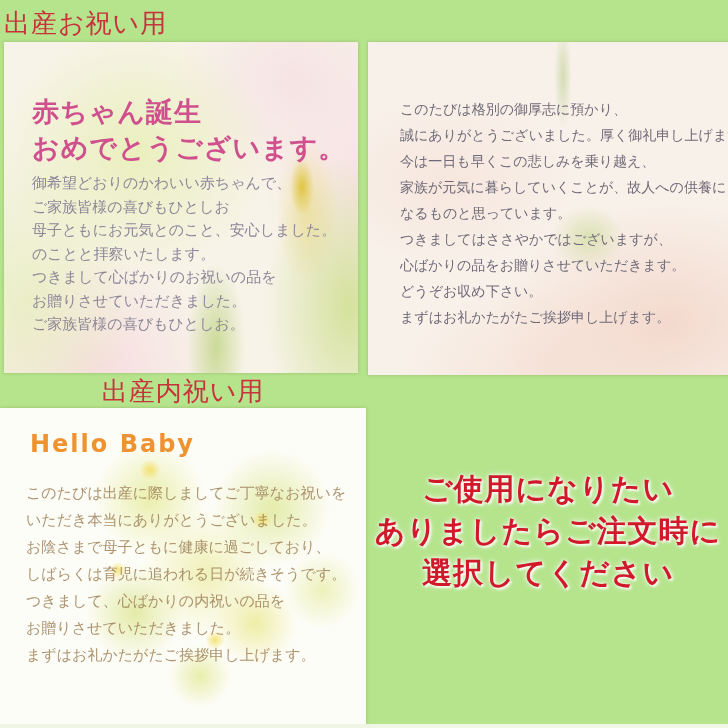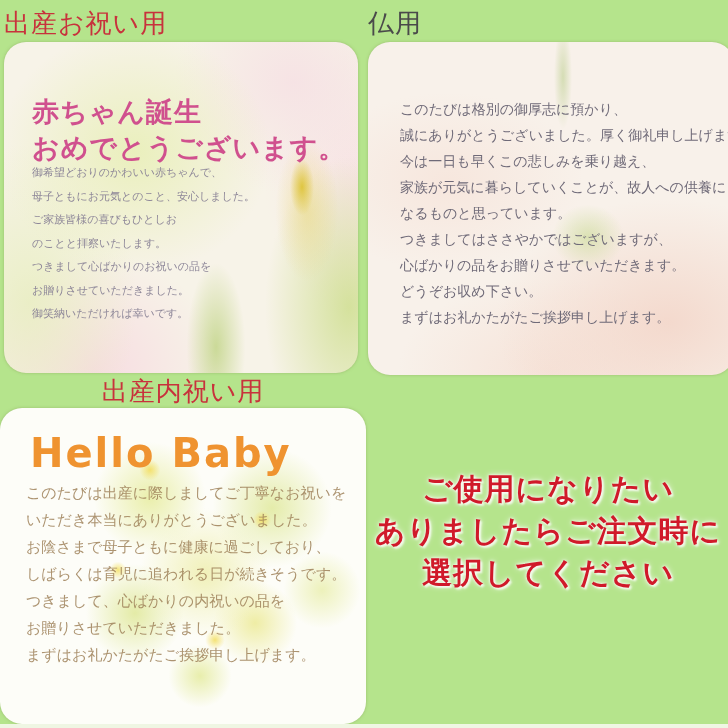--- a/index.html
+++ b/index.html
@@ -14,21 +14,21 @@
     position:absolute;top:6px;height:34px;line-height:34px;
     font-size:26px;letter-spacing:1px;
   }
   .top-label.left{left:4px;width:354px;color:#c8323c;}
   .top-label.right{left:368px;width:360px;color:#4a4a4a;}
   .mid-label{
     position:absolute;top:376px;left:0;width:366px;height:30px;line-height:30px;
     text-align:center;font-size:26px;letter-spacing:1px;color:#c8323c;
   }
   
-  .card{position:absolute;box-shadow:0 0 3px rgba(130,155,85,.55);border-radius:22px;}
+  .card{position:absolute;box-shadow:0 0 3px rgba(130,155,85,.55);}
   
   .card1{
     left:4px;top:42px;width:354px;height:331px;
     background-color:#f7f3e8;
     background-image:
       radial-gradient(ellipse 16px 38px at 298px 145px, rgba(222,196,58,.95), rgba(222,196,58,0) 75%),
       radial-gradient(ellipse 42px 95px at 303px 168px, rgba(233,216,120,.55), rgba(233,216,120,0) 75%),
       radial-gradient(ellipse 190px 170px at 130px 110px, rgba(233,239,186,.95), rgba(233,239,186,0) 72%),
       radial-gradient(ellipse 150px 220px at 25px 260px, rgba(231,238,190,.8), rgba(231,238,190,0) 72%),
       radial-gradient(ellipse 120px 215px at 345px 265px, rgba(204,221,138,.8), rgba(204,221,138,0) 70%),
@@ -36,22 +36,22 @@
       radial-gradient(ellipse 160px 150px at 290px 40px, rgba(246,224,228,.85), rgba(246,224,228,0) 75%),
       radial-gradient(ellipse 170px 160px at 90px 330px, rgba(247,216,224,.85), rgba(247,216,224,0) 75%),
       radial-gradient(ellipse 130px 185px at 358px 140px, rgba(248,222,228,.75), rgba(248,222,228,0) 75%);
   }
   .c1-title{
     position:absolute;left:28px;top:52px;
     font-family:"DejaVu Serif",serif;font-weight:bold;
     font-size:27px;line-height:36px;color:#d0508e;letter-spacing:1px;
   }
   .c1-body{
-    position:absolute;left:28px;top:119px;
-    font-size:11px;line-height:23.5px;color:#8d8698;white-space:nowrap;
+    position:absolute;left:28px;top:130px;
+    font-size:15px;line-height:23.5px;color:#8d8698;white-space:nowrap;
   }
   
   .card2{
     left:368px;top:42px;width:360px;height:333px;
     background-color:#f8f1ea;
     background-image:
       radial-gradient(ellipse 12px 70px at 195px 35px, rgba(160,190,100,.4), rgba(160,190,100,0) 75%),
       radial-gradient(ellipse 50px 45px at 220px 195px, rgba(190,214,130,.5), rgba(190,214,130,0) 72%),
       radial-gradient(ellipse 230px 165px at 300px 280px, rgba(243,213,200,.85), rgba(243,213,200,0) 75%),
       radial-gradient(ellipse 180px 120px at 80px 140px, rgba(246,226,216,.7), rgba(246,226,216,0) 75%),
@@ -74,21 +74,21 @@
       radial-gradient(circle 80px at 150px 90px, rgba(233,238,168,.95), rgba(233,238,168,0) 70%),
       radial-gradient(circle 85px at 272px 100px, rgba(227,235,166,.95), rgba(227,235,166,0) 70%),
       radial-gradient(circle 90px at 205px 165px, rgba(239,239,178,.9), rgba(239,239,178,0) 72%),
       radial-gradient(circle 70px at 135px 205px, rgba(225,233,158,.9), rgba(225,233,158,0) 70%),
       radial-gradient(circle 60px at 255px 215px, rgba(237,235,156,.9), rgba(237,235,156,0) 70%),
       radial-gradient(circle 45px at 200px 268px, rgba(231,237,168,.95), rgba(231,237,168,0) 70%),
       radial-gradient(circle 55px at 322px 182px, rgba(234,239,176,.85), rgba(234,239,176,0) 70%);
   }
   .c3-title{
     position:absolute;left:30px;top:22px;
-    font-size:40px;font-weight:bold;letter-spacing:2px;color:#ef9330;
+    font-size:24px;font-weight:bold;letter-spacing:2px;color:#ef9330;
   }
   .c3-body{
     position:absolute;left:26px;top:72px;
     font-size:15px;line-height:27px;color:rgba(158,128,88,.85);white-space:nowrap;
   }
   
   .notice{
     position:absolute;left:368px;top:468px;width:360px;
     text-align:center;font-size:30px;font-weight:bold;line-height:42px;
     color:#d01a2a;letter-spacing:1px;
@@ -98,35 +98,34 @@
     position:absolute;left:0;bottom:0;width:728px;height:4px;
     background:#eff6e3;
   }
 </style>
 </head>
 <body>
 
 <div id="canvas">
 
   <div class="top-label left">出産お祝い用</div>
-  <div class="top-label right">仏用</div>
 
   <div class="card card1">
     <div class="c1-title">
       <div>赤ちゃん誕生</div>
       <div>おめでとうございます。</div>
     </div>
     <div class="c1-body">
       <div>御希望どおりのかわいい赤ちゃんで、</div>
+      <div>ご家族皆様の喜びもひとしお</div>
       <div>母子ともにお元気とのこと、安心しました。</div>
-      <div>ご家族皆様の喜びもひとしお</div>
       <div>のことと拝察いたします。</div>
       <div>つきまして心ばかりのお祝いの品を</div>
       <div>お贈りさせていただきました。</div>
-      <div>御笑納いただければ幸いです。</div>
+      <div>ご家族皆様の喜びもひとしお。</div>
     </div>
   </div>
 
   <div class="card card2">
     <div class="c2-body">
       <div>このたびは格別の御厚志に預かり、</div>
       <div>誠にありがとうございました。厚く御礼申し上げます。</div>
       <div>今は一日も早くこの悲しみを乗り越え、</div>
       <div>家族が元気に暮らしていくことが、故人への供養に</div>
       <div>なるものと思っています。</div>

